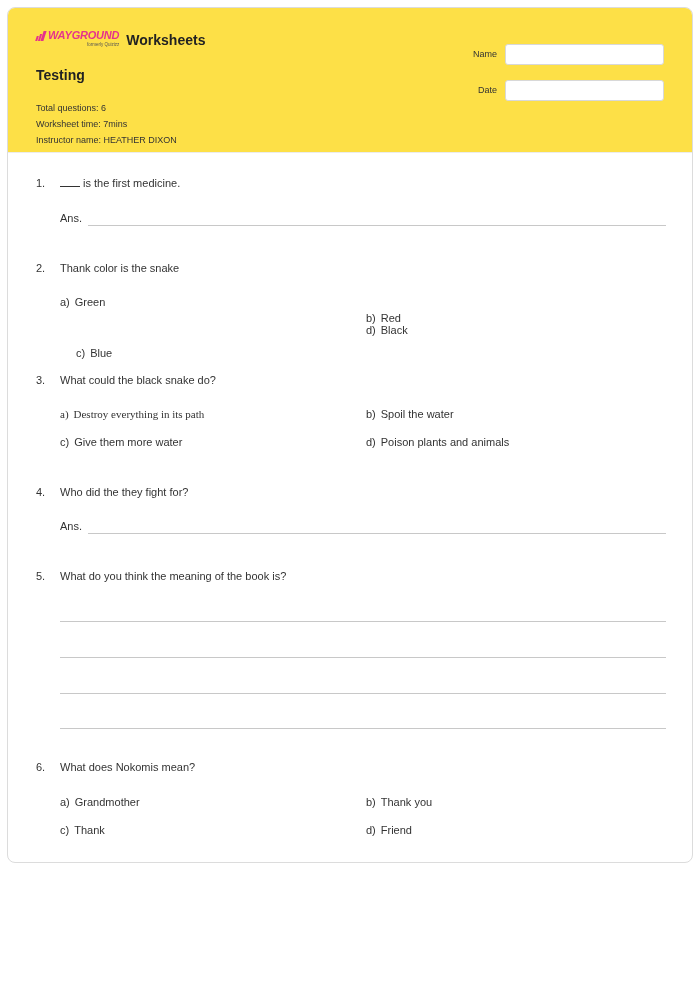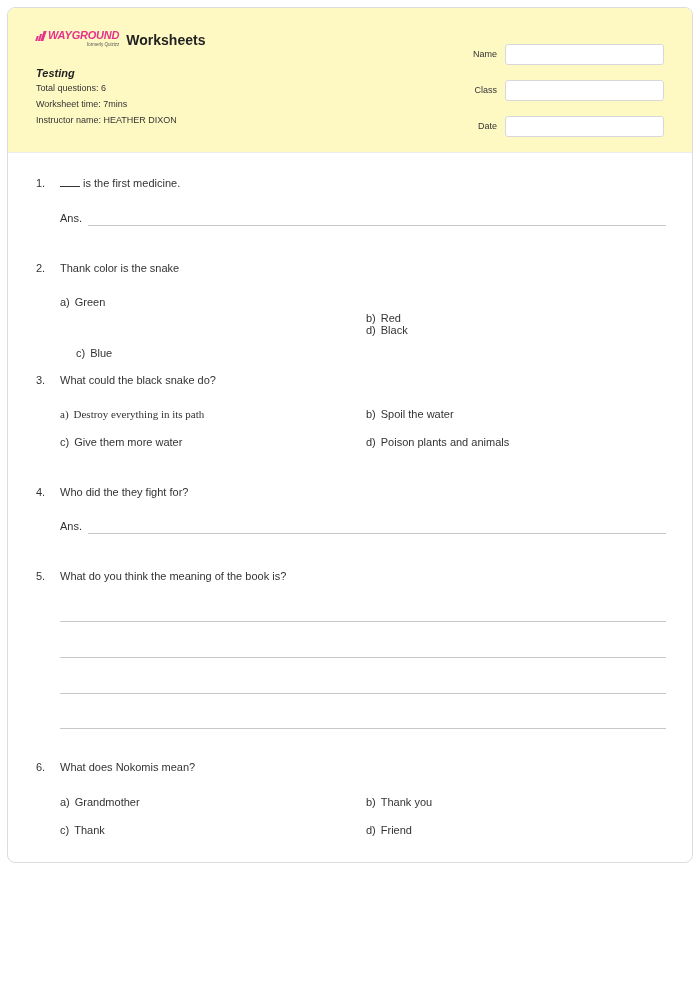--- a/index.html
+++ b/index.html
@@ -5,36 +5,36 @@
     * { box-sizing: border-box; margin: 0; padding: 0; }
     html, body { width: 700px; height: 990px; background: #ffffff; }
     body { font-family: "Liberation Sans", sans-serif; color: #222; position: relative; }
 
     .card {
       position: absolute; left: 7px; top: 7px; width: 686px; height: 856px;
       border: 1px solid #dcdcdc; border-radius: 8px; background: #fff; overflow: hidden;
     }
     .header {
       position: absolute; left: 0; top: 0; width: 100%; height: 145px;
-      background: #fef9c3; border-bottom: 1px solid #ececec;
+      background: #fde047; border-bottom: 1px solid #ececec;
     }
     .brand { position: absolute; left: 28px; top: 22px; display: flex; align-items: flex-start; }
     .logo { display: flex; flex-direction: column; align-items: flex-end; }
     .logo-row { display: flex; align-items: center; }
     .logo-mark { display: inline-flex; align-items: flex-end; height: 10px; margin-right: 2px; }
     .logo-mark span { display: inline-block; background: #e6328c; transform: skewX(-18deg); margin-right: 1px; }
     .logo-text {
       font-family: "Liberation Sans", sans-serif; font-weight: 900; font-style: italic;
       color: #e6328c; font-size: 11px; letter-spacing: -0.2px; line-height: 11px;
     }
     .logo-sub { font-size: 4.5px; color: #555; margin-top: 1px; line-height: 5px; }
     .brand-title { font-size: 14px; font-weight: bold; color: #222; margin-left: 7px; margin-top: 2px; }
 
     .meta { position: absolute; left: 28px; top: 59px; font-size: 9px; color: #333; }
-    .meta .title { font-weight: bold; font-size: 11px; color: #222; margin-bottom: 4px; font-style: italic; }
+    .meta .title { font-weight: bold; font-size: 14px; color: #222; margin-bottom: 20px; }
     .meta .line { margin-bottom: 6px; }
 
     .fields { position: absolute; right: 28px; top: 26px; }
     .field { display: flex; align-items: center; justify-content: flex-end; height: 22px; margin-bottom: 14px; margin-top: 9px; }
     .field label { font-size: 9px; color: #333; margin-right: 8px; }
     .field input {
       width: 159px; height: 21px; border: 1px solid #d8d8d8; border-radius: 3px;
       background: #fff; font-family: "Liberation Sans", sans-serif; font-size: 10px; padding: 0 5px;
     }
 
@@ -77,24 +77,20 @@
     <div class="meta">
       <div class="title">Testing</div>
       <div class="line">Total questions: 6</div>
       <div class="line">Worksheet time: 7mins</div>
       <div class="line">Instructor name: HEATHER DIXON</div>
     </div>
 
     <div class="fields">
       <div class="field">
         <label>Name</label>
-        <input type="text" value="" style="">
-      </div>
-      <div class="field">
-        <label>Class</label>
         <input type="text" value="" style="">
       </div>
       <div class="field">
         <label>Date</label>
         <input type="text" value="" style="">
       </div>
     </div>
   </div>
 
   <div class="q" style="top:169px;">

